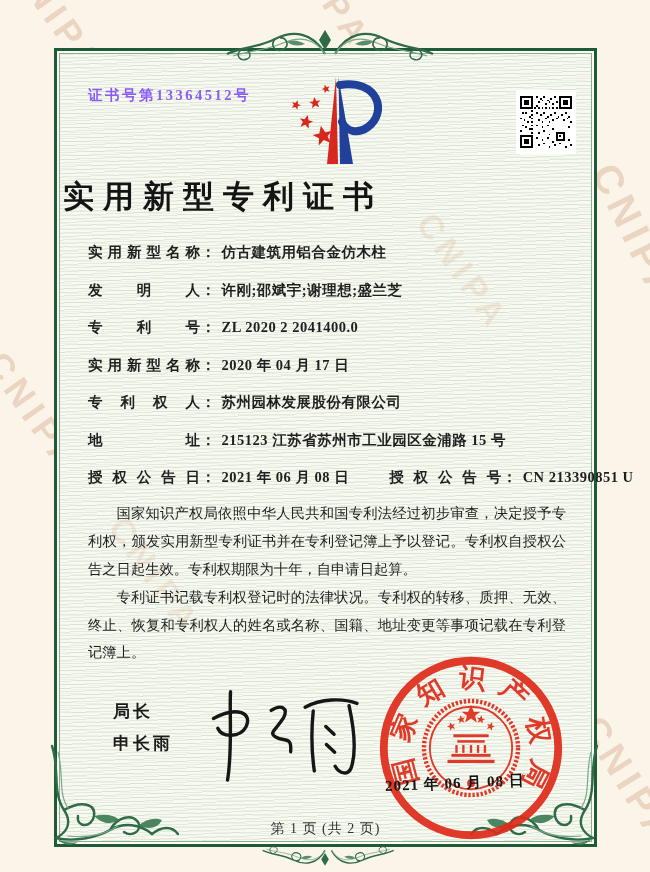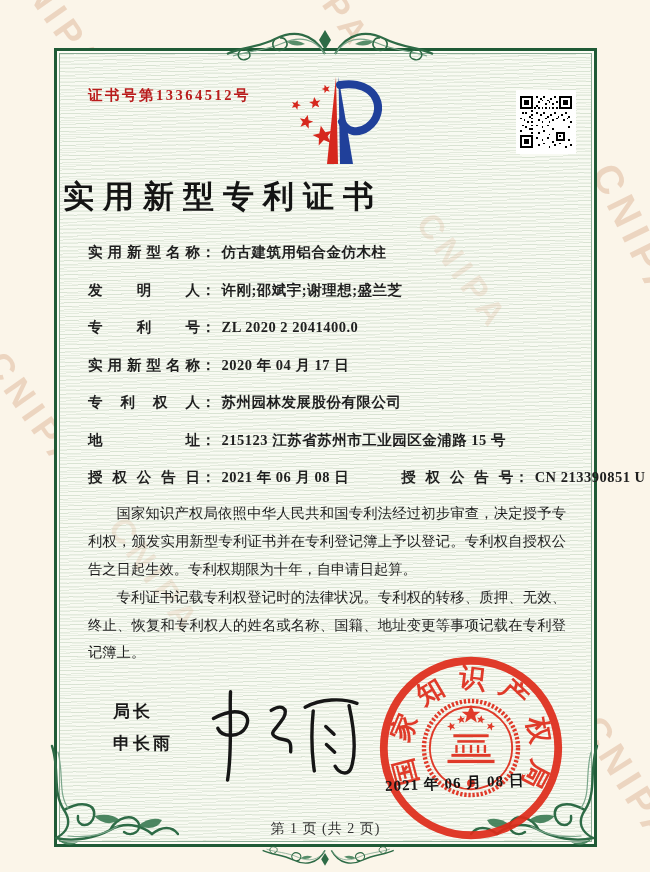--- a/index.html
+++ b/index.html
@@ -39,41 +39,41 @@
   .orn{position:absolute;z-index:4;pointer-events:none;}
   .orn-top{left:216px;top:20px;}
   .orn-bottom{left:226px;top:844px;transform:scaleY(-1);}
   .fl{position:absolute;z-index:4;pointer-events:none;}
   .fl-bl{left:44px;top:744px;}
   .fl-br{left:470px;top:744px;transform:scaleX(-1);}
   
   .content{position:absolute;inset:0;z-index:5;}
   .cert-no{
     position:absolute;left:88px;top:86px;font-size:14.5px;font-weight:600;
-    letter-spacing:2.5px;color:#b91c1c;
+    letter-spacing:2.5px;color:#8b5cf6;
   }
   .logo{position:absolute;left:282px;top:72px;}
   .qr{
     position:absolute;left:516px;top:90px;width:60px;height:64px;background:#fff;
     display:flex;align-items:center;justify-content:center;
   }
   .title{
     position:absolute;left:54px;width:543px;top:176px;text-align:left;
     font-size:31px;font-weight:700;letter-spacing:9px;text-indent:9px;color:#141414;
   }
   .fields{
     position:absolute;left:88px;top:243px;width:480px;
     display:flex;flex-direction:column;gap:18.5px;
   }
   .frow{display:flex;align-items:baseline;font-size:14.5px;font-weight:600;color:#1f1f1f;}
   .fgroup{display:flex;align-items:baseline;}
   .flabel{display:inline-block;width:112px;text-align:justify;text-align-last:justify;}
   .fcolon{margin:0 6px 0 1px;}
   .fvalue{letter-spacing:0.5px;white-space:nowrap;}
-  .fgroup-2{margin-left:52px;}
+  .fgroup-2{margin-left:40px;}
   .paras{
     position:absolute;left:88px;top:500px;width:478px;
     font-size:14.3px;line-height:1.95;color:#1d1d1d;text-align:justify;
   }
   .paras p{margin:0;text-indent:2em;}
   .sig-block{
     position:absolute;left:113px;top:703px;
     font-family:"Liberation Sans","DejaVu Sans",sans-serif;
     font-size:17px;font-weight:600;color:#1a1a1a;letter-spacing:3px;line-height:1.0;
   }

